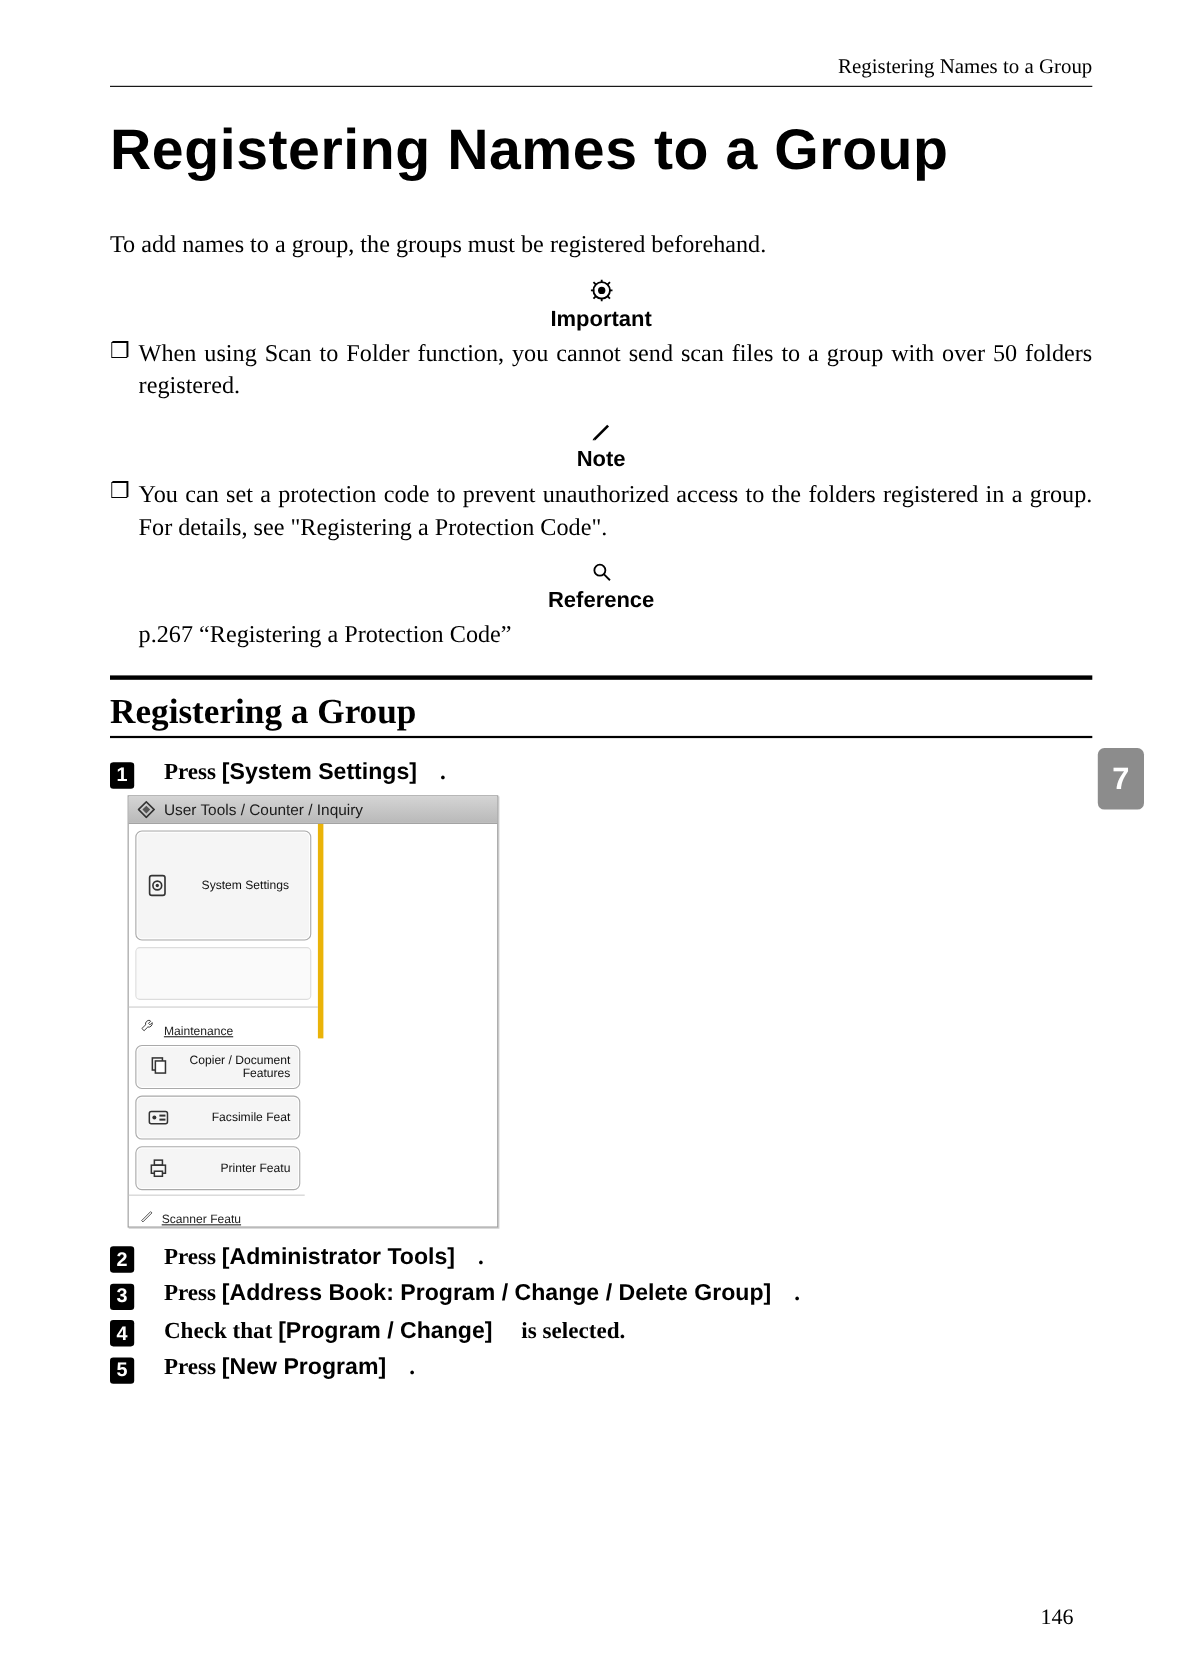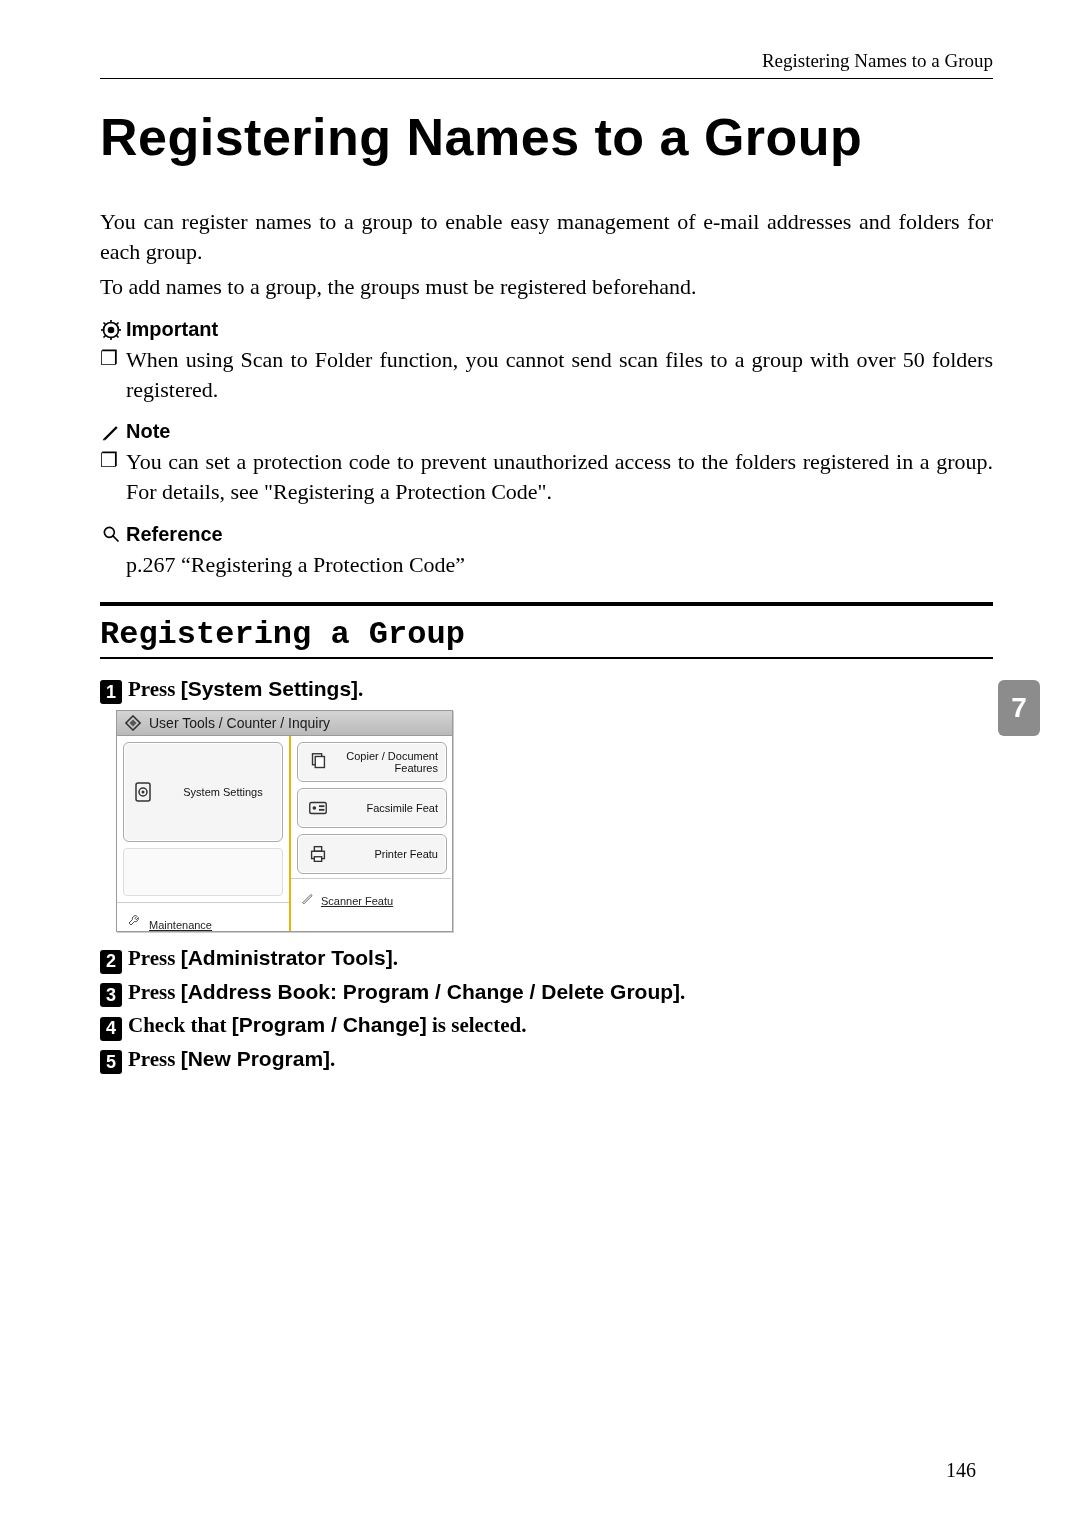--- a/index.html
+++ b/index.html
@@ -39,20 +39,21 @@
   }
   .sect-label {
     font-family: Arial, Helvetica, sans-serif;
     font-weight: 700;
     font-size: 20px;
     display: flex;
     align-items: center;
     gap: 4px;
     margin-top: 16px;
     margin-bottom: 4px;
+    flex-direction: column;
   }
   .sect-label .icon {
     display: inline-flex;
     width: 22px;
     height: 22px;
     align-items: center;
     justify-content: center;
   }
   ul.bullets {
     list-style: none;
@@ -78,21 +79,21 @@
     line-height: 1.35;
     padding-left: 26px;
     margin-bottom: 10px;
   }
   .heavy-rule {
     border: 0;
     border-top: 4px solid #000;
     margin: 22px 0 8px 0;
   }
   h2.subhead {
-    font-family: Liberation Mono, monospace;
+    font-family: Liberation Serif, serif;
     font-weight: 700;
     font-size: 32px;
     margin: 10px 0 2px 0;
   }
   .thin-rule {
     border: 0;
     border-top: 2px solid #000;
     margin: 4px 0 18px 0;
   }
   .step {
@@ -119,20 +120,21 @@
   .step-text {
     font-size: 21px;
     font-weight: 700;
   }
   .step-text .sans {
     font-family: Arial, Helvetica, sans-serif;
   }
   .step-text .serif {
     font-family: "Book Antiqua", "Palatino Linotype", Palatino, Georgia, serif;
     font-weight: 700;
+    margin-left: 21px;
   }
   
   .ui-shot {
     width: 335px;
     margin: 0 0 14px 16px;
     border: 1px solid #9a9a9a;
     background: #fff;
     box-shadow: 1px 1px 0 #ccc;
     font-family: "MS Sans Serif", Tahoma, Arial, sans-serif;
     font-size: 12px;
@@ -151,21 +153,21 @@
   }
   .ui-titlebar .diamond {
     width: 16px; height: 16px; display:inline-block;
   }
   .ui-body {
     display: flex;
     flex-wrap: wrap;
   }
   .ui-left {
     width: 172px;
-    border-right: 2px solid #eab308;
+    border-right: 5px solid #eab308;
   }
   .ui-right {
     width: 160px;
   }
   .ui-btn {
     display: flex;
     align-items: center;
     gap: 16px;
     border: 1px solid #aaa;
     border-radius: 6px;
@@ -234,21 +236,20 @@
 </style>
 </head>
 <body>
 
 <div class="page">
 
   <div class="running-head">Registering Names to a Group</div>
 
   <h1 class="title">Registering Names to a Group</h1>
 
-  <p class="bodytext">You can register names to a group to enable easy management of e-mail addresses and folders for each group.</p>
   <p class="bodytext">To add names to a group, the groups must be registered beforehand.</p>
 
   <div class="sect-label">
     <span class="icon">
       <svg viewBox="0 0 24 24" width="20" height="20">
           <circle cx="12" cy="12" r="9" fill="none" stroke="#000" stroke-width="2"></circle>
           <circle cx="12" cy="12" r="4" fill="#000"></circle>
           <g stroke="#000" stroke-width="2">
             <line x1="12" y1="0" x2="12" y2="4"></line>
             <line x1="12" y1="20" x2="12" y2="24"></line>

